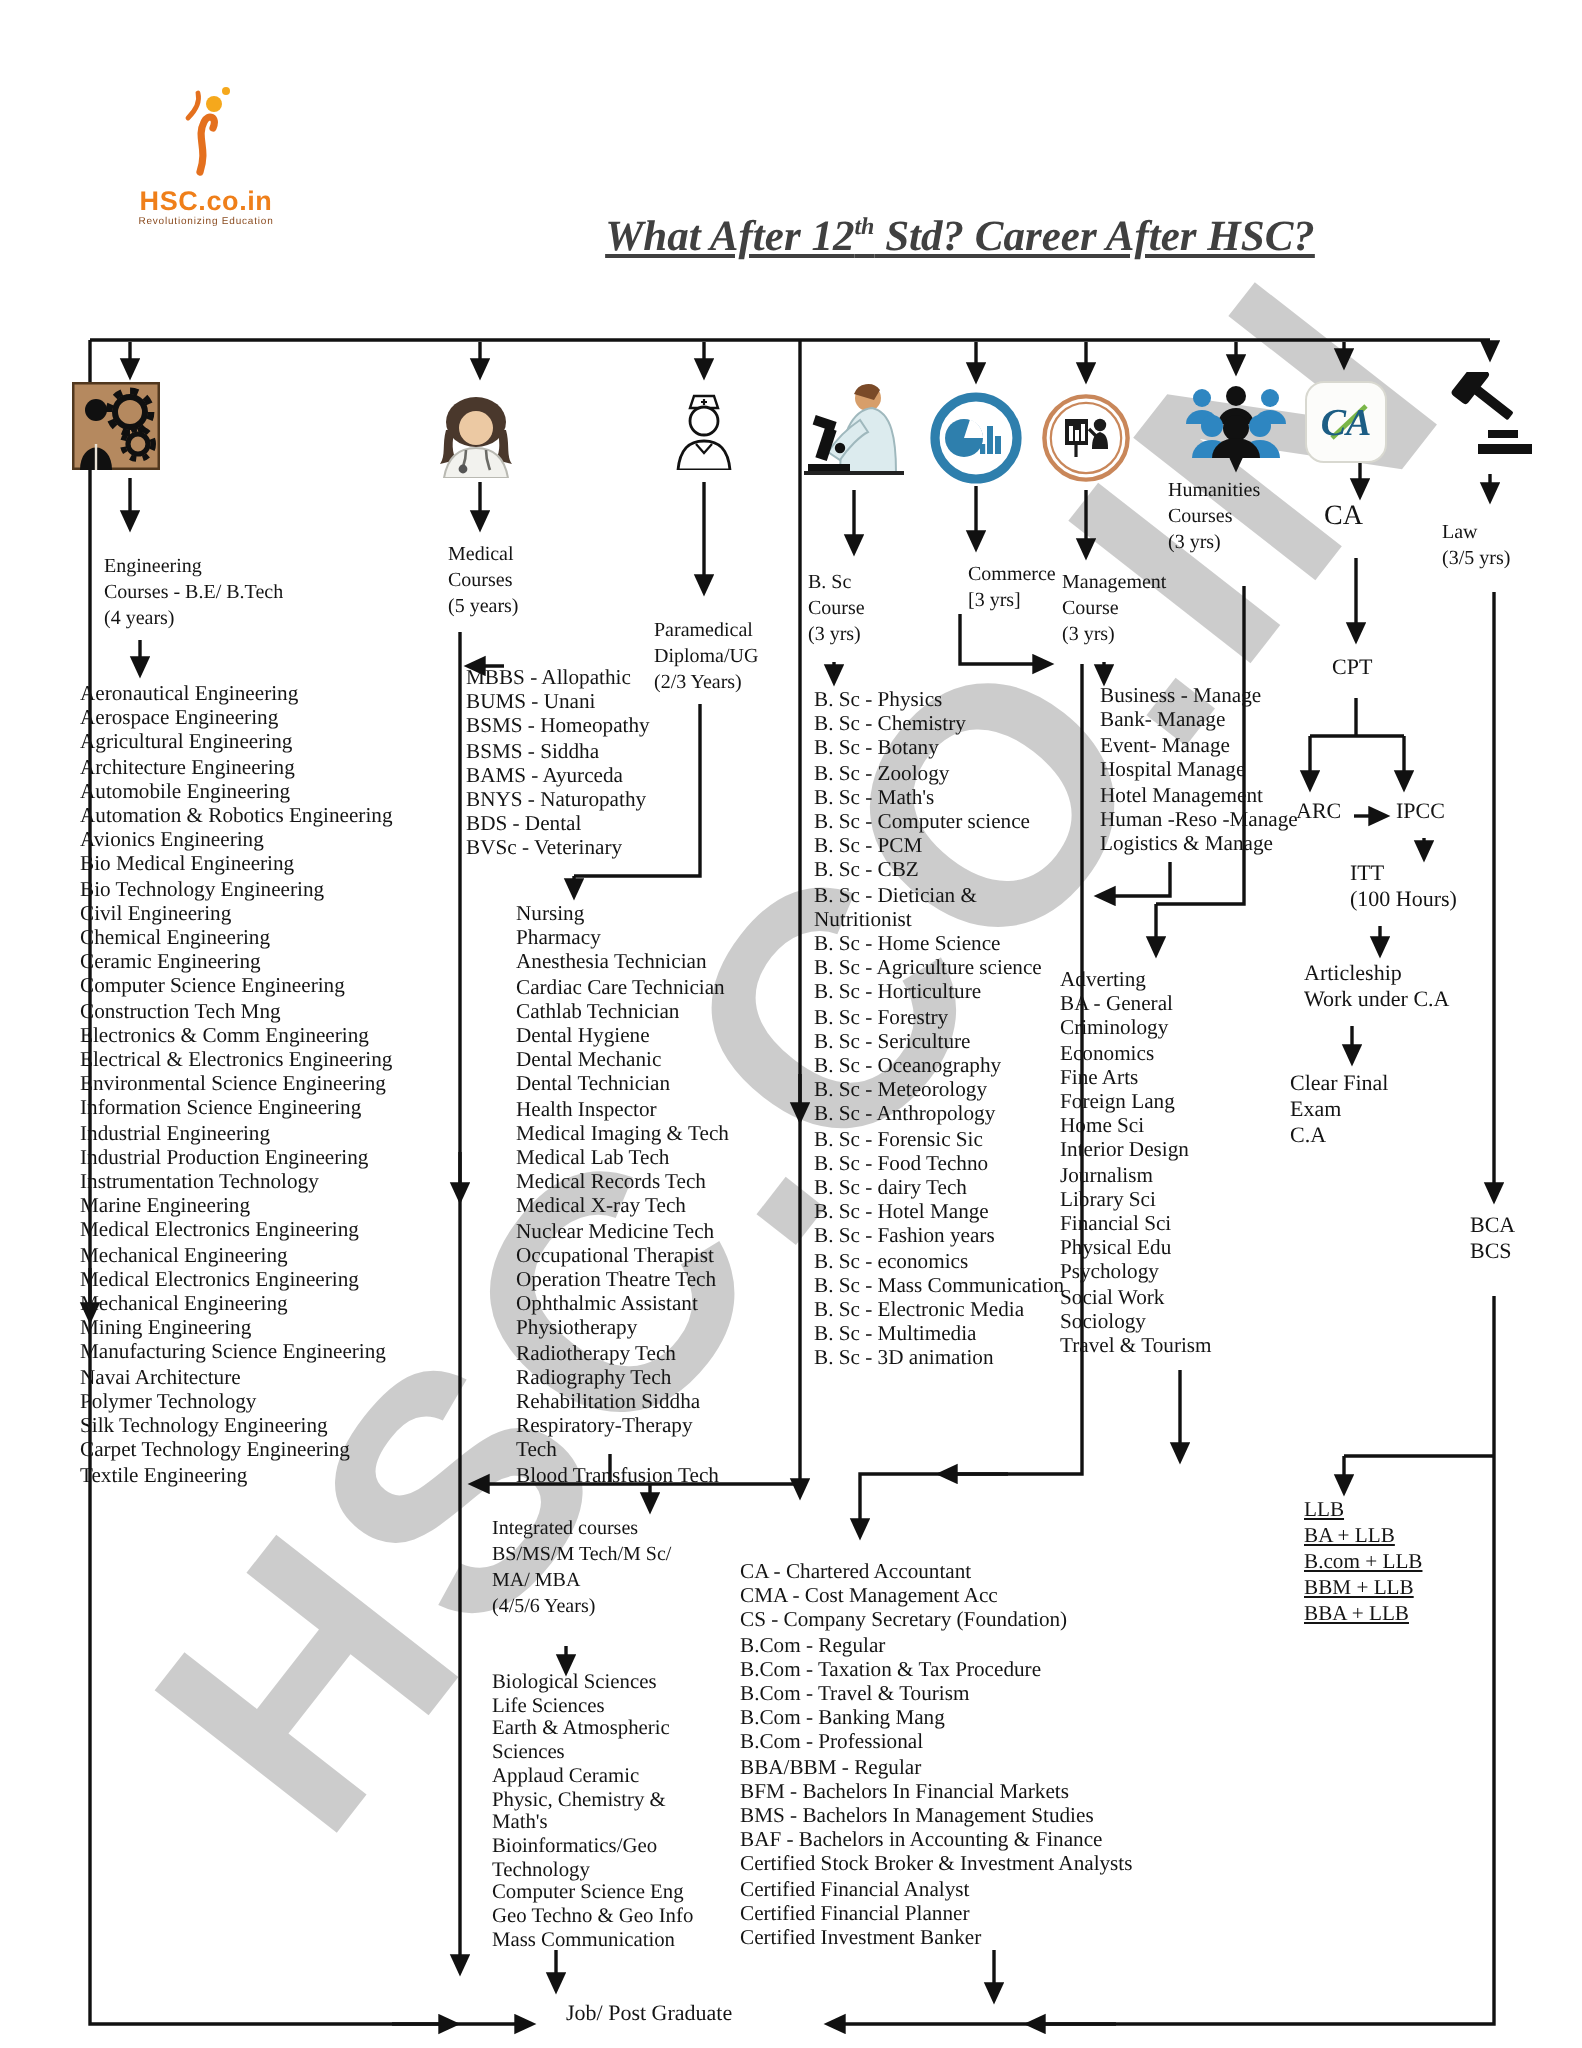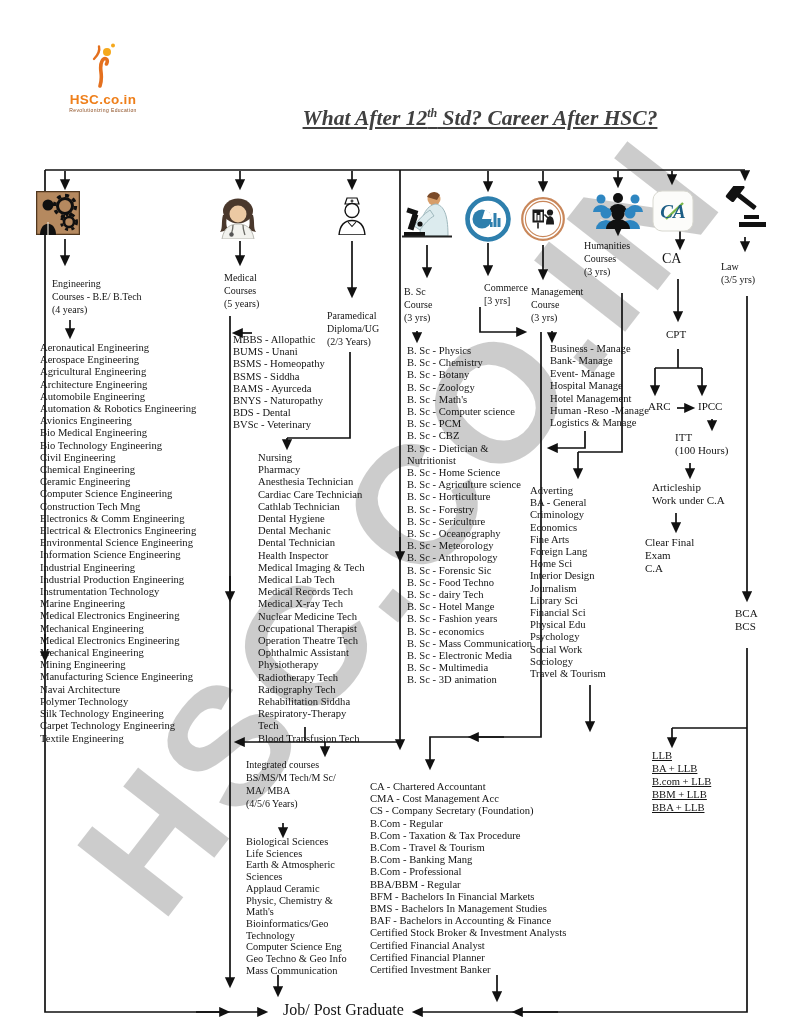--- a/index.html
+++ b/index.html
@@ -25,21 +25,21 @@
   #logo { left:48px; top:42px; width:110px; text-align:center; z-index:2; }
   #logo .name { font-family:"Liberation Sans", sans-serif; font-weight:bold; font-size:13.5px; color:#ef7f1a; letter-spacing:0.3px; }
   #logo .tag  { font-family:"Liberation Sans", sans-serif; font-size:5px; color:#8a4b1f; letter-spacing:0.4px; }
   #title {
     left:235px; top:106px; width:490px; text-align:center;
     font-size:21.5px; font-weight:bold; font-style:italic; color:#404040; z-index:2;
   }
   #title .u { text-decoration:underline; }
   #title .sup { font-size:12px; vertical-align:super; }
   .icon { z-index:2; }
-  #job-label { font-size:16px; color:#141414; white-space:pre-line; z-index:2; }
+  #job-label { font-size:11px; color:#141414; white-space:pre-line; z-index:2; }
   .small-node { font-size:11px; line-height:13px; white-space:pre-line; color:#141414; z-index:2; }
   #ca-header { font-size:14px; }
 </style>
 </head>
 <body>
 
 <div id="watermark" class="abs">HSC.CO.IN</div>
 
 <svg id="wires" class="abs" width="791" height="1024">
   <defs>

